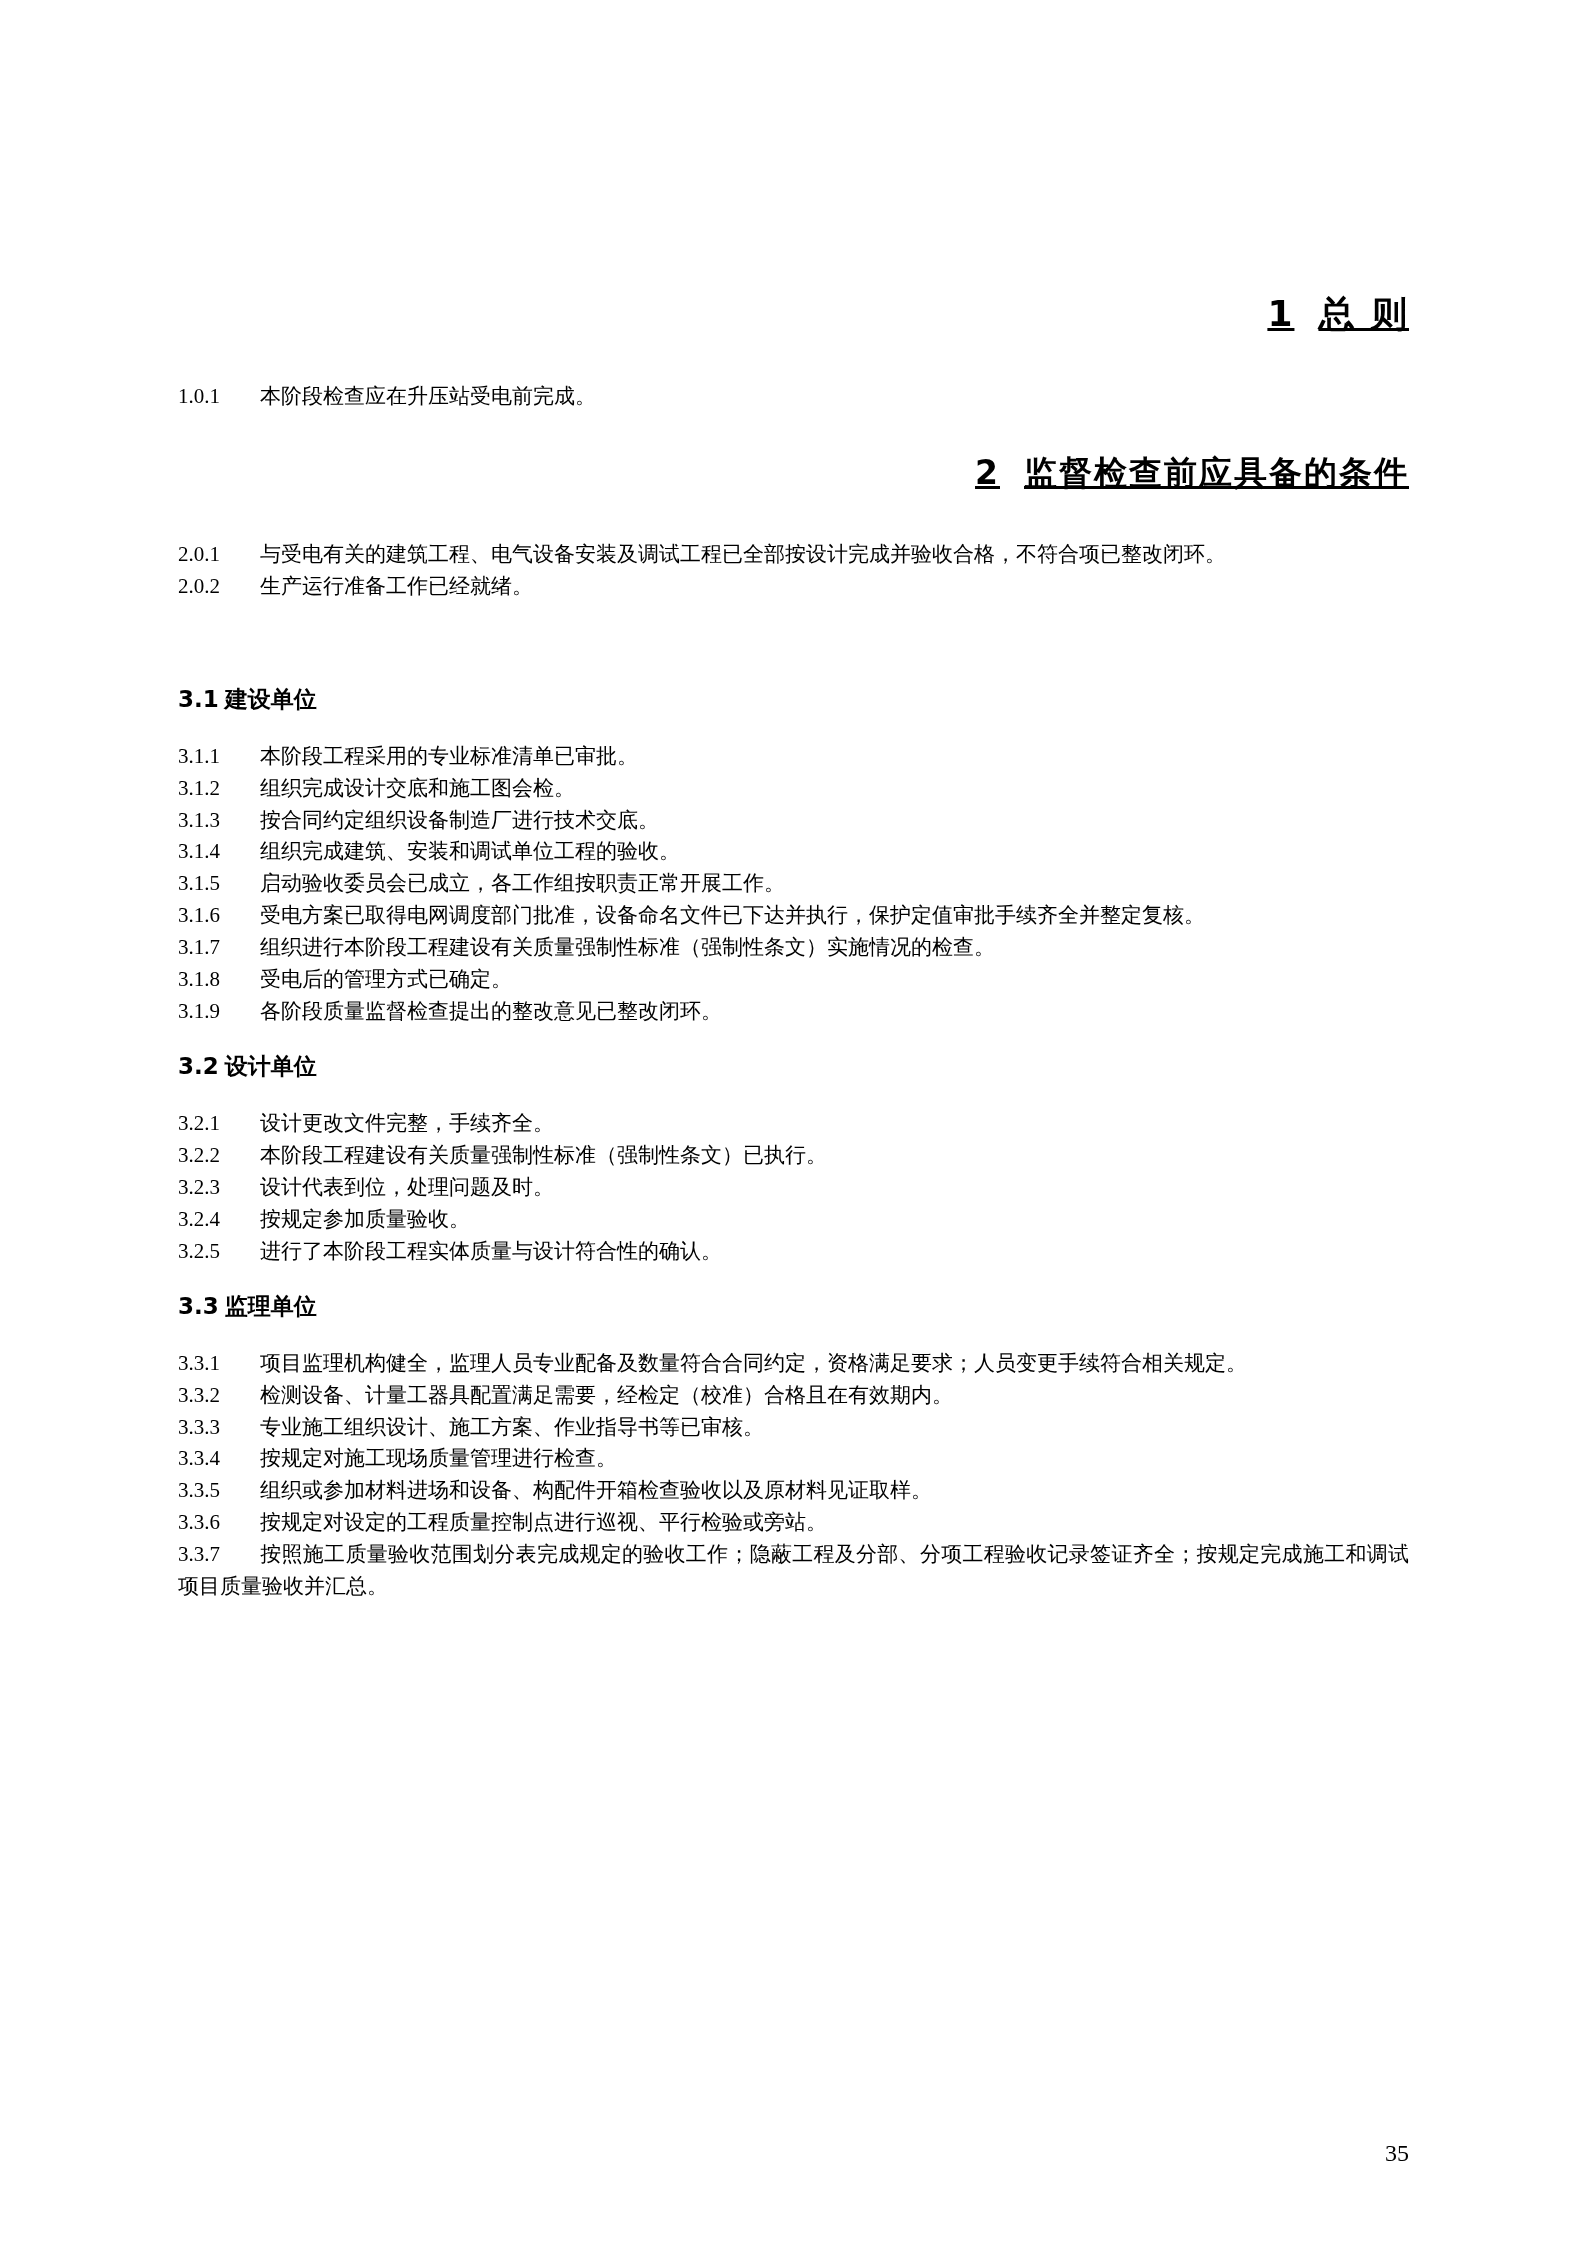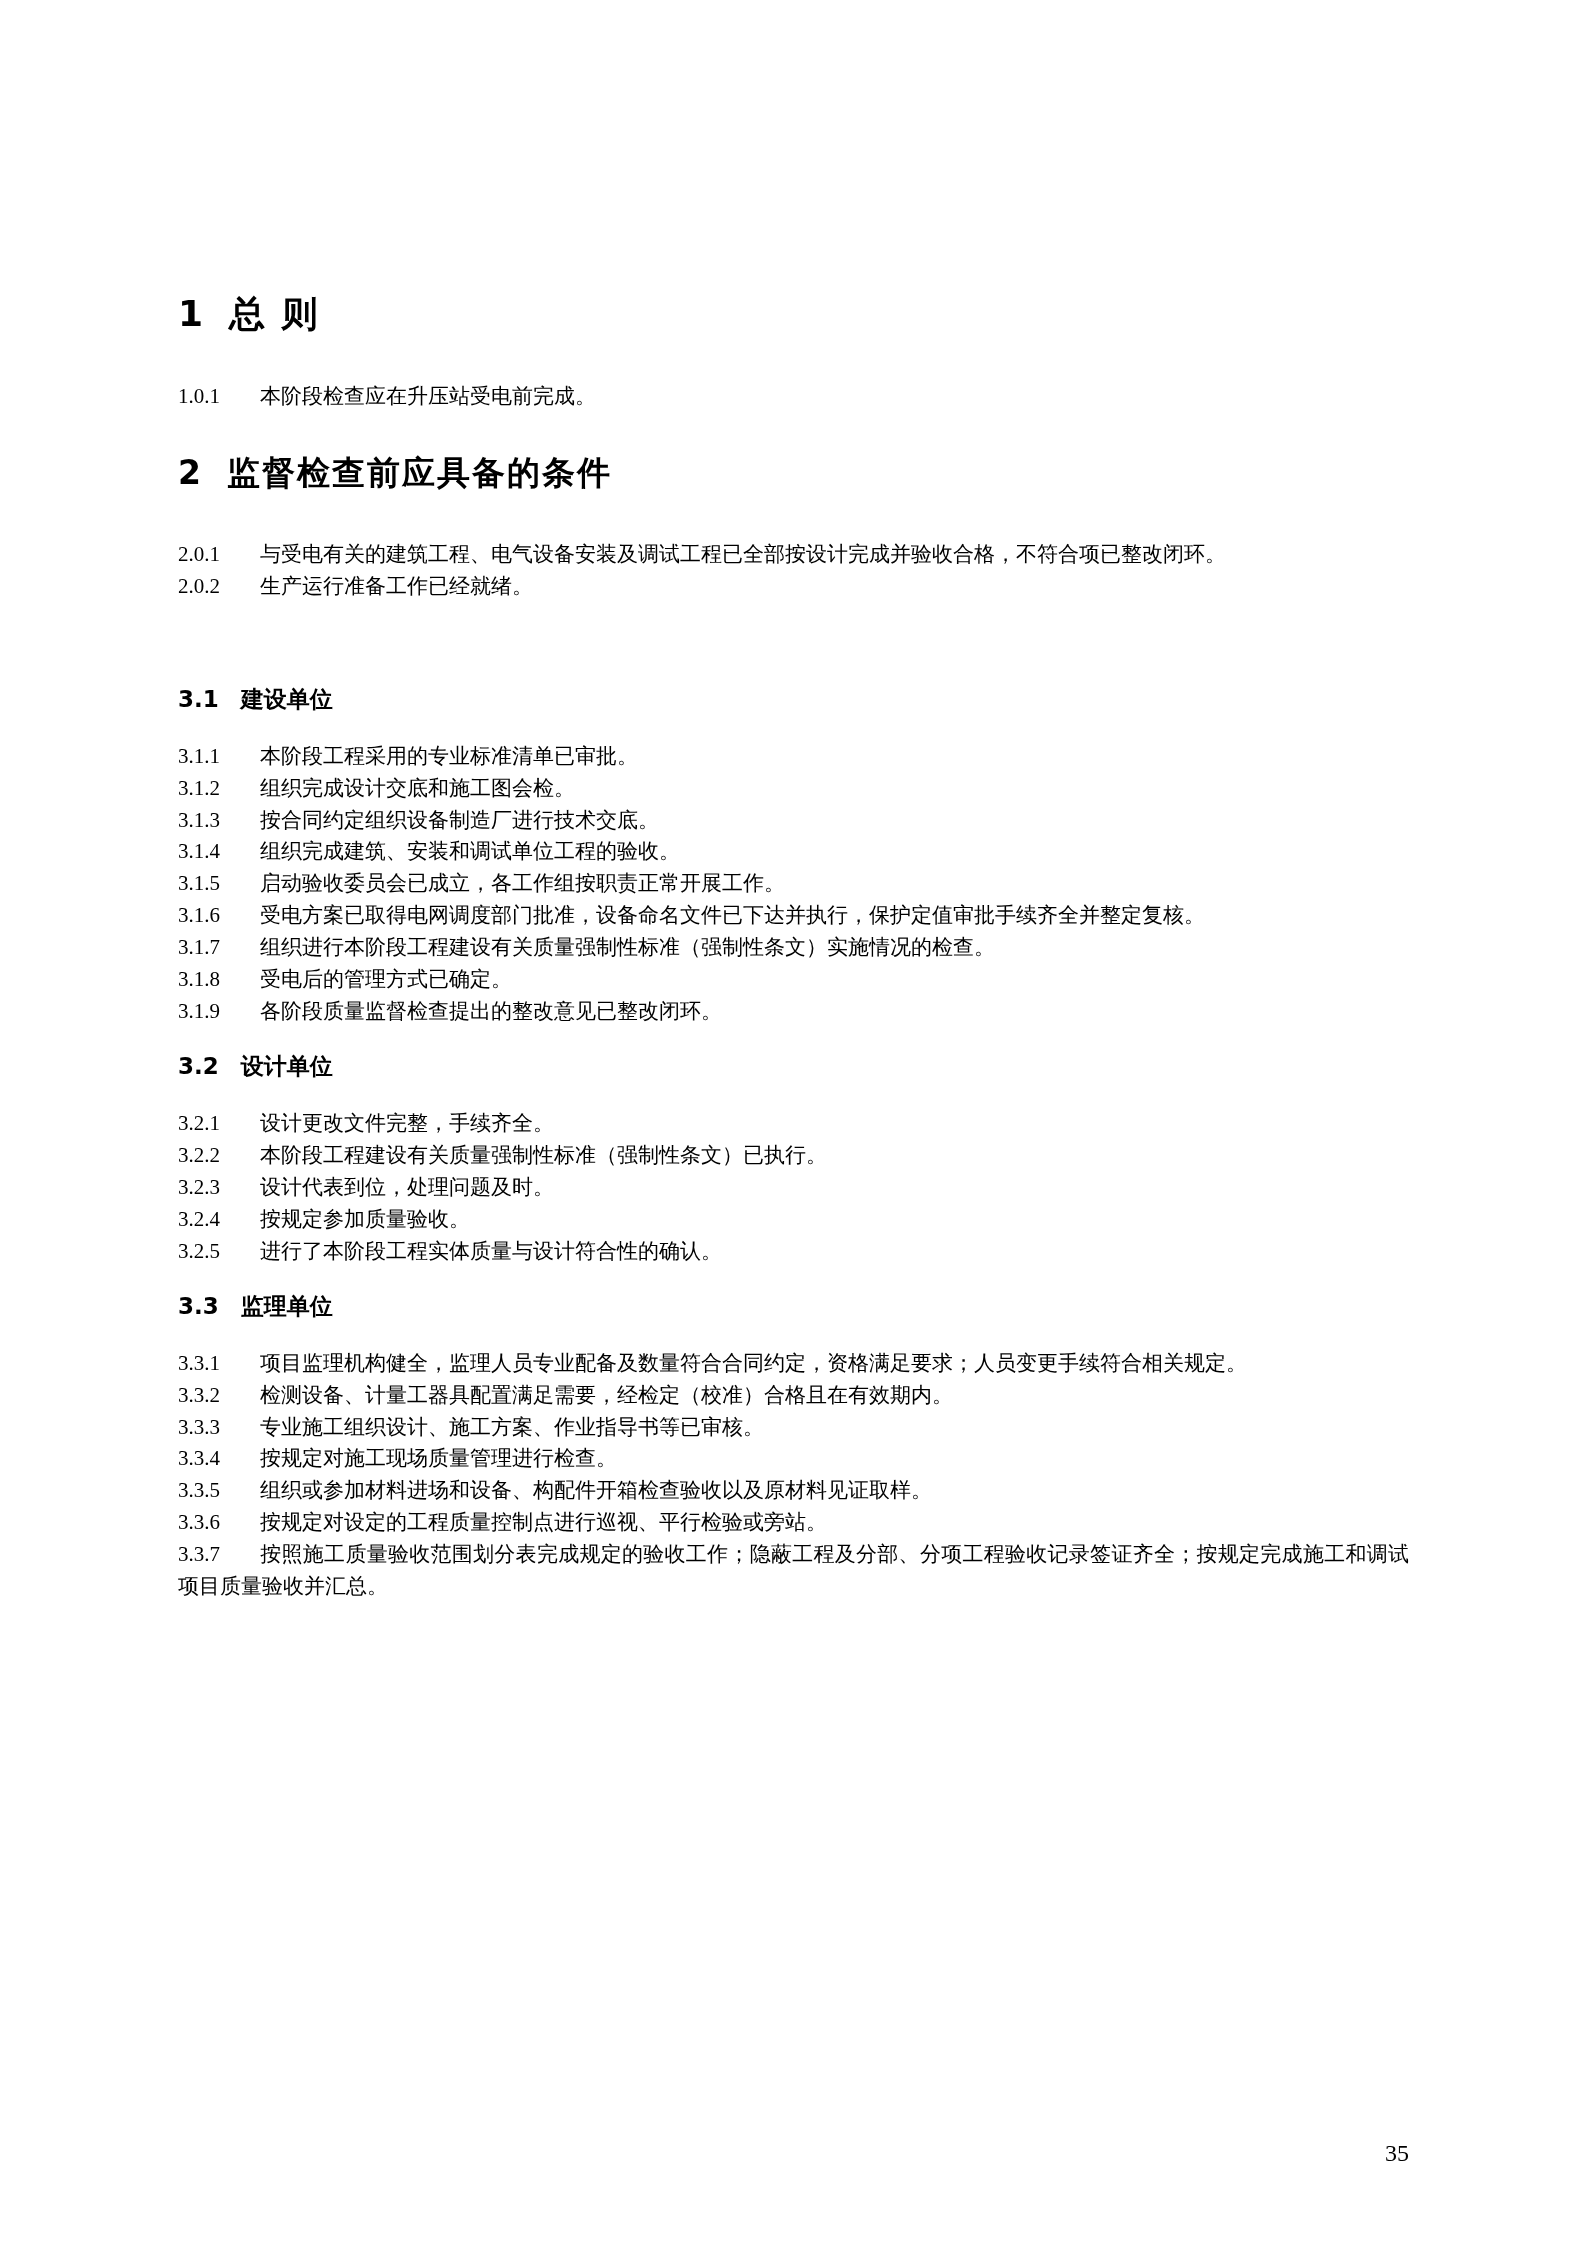--- a/index.html
+++ b/index.html
@@ -20,24 +20,25 @@
     height: 2245px;
     box-sizing: border-box;
     padding: 0 178px;
   }
   .spacer-top { height: 292px; }
 
   h1.chapter-title {
     font-family: "DejaVu Sans", "Liberation Sans", sans-serif;
     font-weight: bold;
     font-size: 36px;
-    text-align: left;
+    text-align: right;
     margin: 0 0 0 0;
     letter-spacing: 2px;
     line-height: 1.2;
+    text-decoration: underline;
   }
   .chapter-title .num { margin-right: 24px; }
 
   .para {
     font-size: 21px;
     line-height: 1.52;
     margin: 0;
     text-align: justify;
     text-justify: inter-ideograph;
   }
@@ -46,21 +47,21 @@
     min-width: 82px;
   }
 
   h2.sec-title {
     font-family: "DejaVu Sans", "Liberation Sans", sans-serif;
     font-weight: bold;
     font-size: 23px;
     margin: 0;
     line-height: 1.4;
   }
-  h2.sec-title .num { margin-right: 22px; }
+  h2.sec-title .num { margin-right: 6px; }
 
   h1.chapter-title.sz2 { font-size: 33px; }
   h1.chapter-title.sz3 { font-size: 33px; }
   .gap-22 { height: 22px; }
   .gap-26 { height: 26px; }
   .gap-34 { height: 34px; }
   .gap-40 { height: 40px; }
   .gap-46 { height: 46px; }
 
   .page-number {

